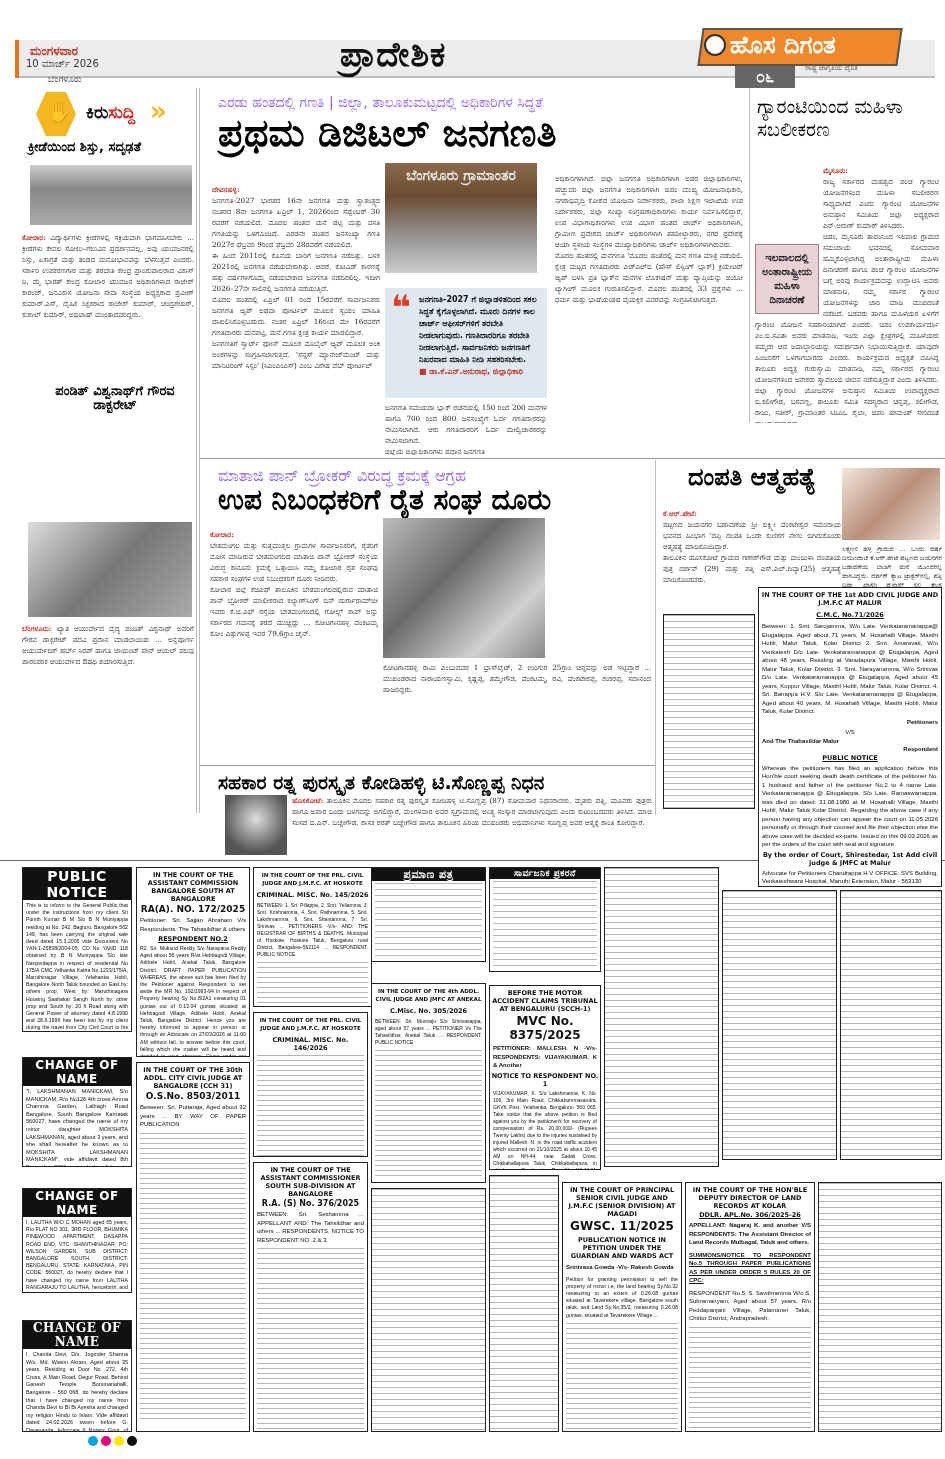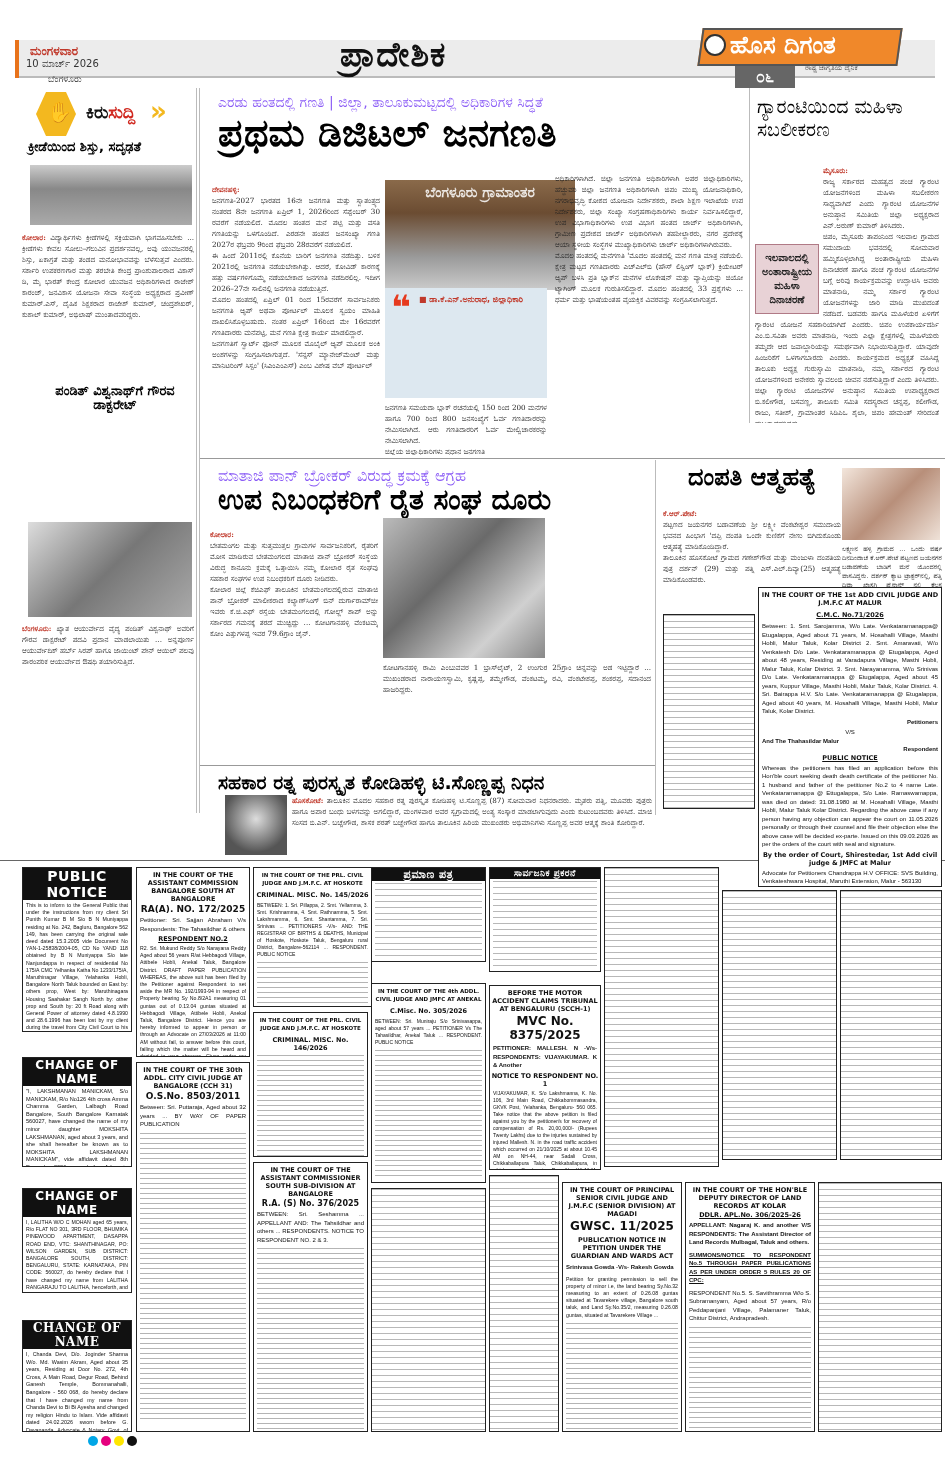--- a/index.html
+++ b/index.html
@@ -89,25 +89,26 @@
 
 <div class="abs kicker" style="left:218px;top:94px;width:520px;font-size:14px">ಎರಡು ಹಂತದಲ್ಲಿ ಗಣತಿ | ಜಿಲ್ಲಾ, ತಾಲೂಕುಮಟ್ಟದಲ್ಲಿ ಅಧಿಕಾರಿಗಳ ಸಿದ್ಧತೆ</div>
 <div class="abs headline" style="left:218px;top:114px;width:520px;font-size:38px">ಪ್ರಥಮ ಡಿಜಿಟಲ್ ಜನಗಣತಿ</div>
 <div class="abs body-text" style="left:212px;top:173px;width:168px;height:282px;white-space:pre-line">
   <span class="dl">ದೇವನಹಳ್ಳಿ:</span>
   <span>ಜನಗಣತಿ-2027 ಭಾರತದ 16ನೇ ಜನಗಣತಿ ಮತ್ತು ಸ್ವಾತಂತ್ರ್ಯದ ನಂತರದ 8ನೇ ಜನಗಣತಿ ಏಪ್ರಿಲ್ 1, 2026ರಿಂದ ಸೆಪ್ಟೆಂಬರ್ 30 ರವರೆಗೆ ನಡೆಯಲಿದೆ. ಮೊದಲ ಹಂತದ ಮನೆ ಪಟ್ಟಿ ಮತ್ತು ವಸತಿ ಗಣತಿಯನ್ನು ಒಳಗೊಂಡಿದೆ. ಎರಡನೇ ಹಂತದ ಜನಸಂಖ್ಯಾ ಗಣತಿ 2027ರ ಫೆಬ್ರವರಿ 9ರಿಂದ ಫೆಬ್ರವರಿ 28ರವರೆಗೆ ನಡೆಯಲಿದೆ.
 ಈ ಹಿಂದೆ 2011ರಲ್ಲಿ ಕೊನೆಯ ಬಾರಿಗೆ ಜನಗಣತಿ ನಡೆದಿತ್ತು. ಬಳಿಕ 2021ರಲ್ಲಿ ಜನಗಣತಿ ನಡೆಯಬೇಕಾಗಿತ್ತು. ಆದರೆ, ಕೋವಿಡ್ ಕಾರಣಕ್ಕೆ ಹತ್ತು ವರ್ಷಗಳಿಗೊಮ್ಮೆ ನಡೆಯಬೇಕಾದ ಜನಗಣತಿ ನಡೆದಿರಲಿಲ್ಲ. ಇದೀಗ 2026–27ನೇ ಸಾಲಿನಲ್ಲಿ ಜನಗಣತಿ ನಡೆಯುತ್ತಿದೆ.
 ಮೊದಲ ಹಂತದಲ್ಲಿ ಏಪ್ರಿಲ್ 01 ರಿಂದ 15ರವರೆಗೆ ಸಾರ್ವಜನಿಕರು ಜನಗಣತಿ ಆ್ಯಪ್ ಅಥವಾ ಪೋರ್ಟಲ್ ಮೂಲಕ ಸ್ವಯಂ ಮಾಹಿತಿ ದಾಖಲಿಸಿಕೊಳ್ಳಬಹುದು. ನಂತರ ಏಪ್ರಿಲ್ 16ರಿಂದ ಮೇ 16ರವರೆಗೆ ಗಣತಿದಾರರು ಮನೆಪಟ್ಟಿ, ಮನೆ ಗಣತಿ ಕ್ಷೇತ್ರ ಕಾರ್ಯ ಮಾಡಲಿದ್ದಾರೆ.
 ಜನಗಣತಿಗೆ ಸ್ವಾರ್ಟ್ ಫೋನ್ ಮೂಲಕ ಮೊಬೈಲ್ ಆ್ಯಪ್ ಮೂಲಕ ಅಂಕಿ ಅಂಶಗಳನ್ನು ಸಂಗ್ರಹಿಸಲಾಗುತ್ತದೆ. 'ಸೆನ್ಸಸ್ ಮ್ಯಾನೇಜ್‌ಮೆಂಟ್ ಮತ್ತು ಮಾನಿಟರಿಂಗ್ ಸಿಸ್ಟಂ' (ಸಿಎಂಎಂಎಸ್) ಎಂಬ ವಿಶೇಷ ವೆಬ್ ಪೋರ್ಟಲ್</span>
 </div>
-<div class="abs photo" style="left:385px;top:180px;width:190px;height:110px;background:linear-gradient(180deg,#8a6a4a,#6b4c32 30%,#9a9a9a 70%,#ccc)">
+<div class="abs photo" style="left:385px;top:163px;width:152px;height:110px;background:linear-gradient(180deg,#8a6a4a,#6b4c32 30%,#9a9a9a 70%,#ccc)">
   <div class="photo-label" style="margin-top:4px">ಬೆಂಗಳೂರು ಗ್ರಾಮಾಂತರ</div>
 </div>
 <div class="abs quote-box" style="left:385px;top:288px;width:162px;height:110px">
   <div class="abs quote-mark">❝</div>
+  <span>ಜನಗಣತಿ-2027 ಗೆ ಜಿಲ್ಲಾಡಳಿತದಿಂದ ಸಕಲ ಸಿದ್ಧತೆ ಕೈಗೊಳ್ಳಲಾಗಿದೆ. ಮೂರು ದಿನಗಳ ಕಾಲ ಚಾರ್ಜ್ ಆಫೀಸರ್‌ಗಳಿಗೆ ತರಬೇತಿ ನೀಡಲಾಗುವುದು. ಗಣತಿದಾರರಿಗೂ ತರಬೇತಿ ನೀಡಲಾಗುತ್ತಿದೆ. ಸಾರ್ವಜನಿಕರು ಜನಗಣತಿಗೆ ನಿಖರವಾದ ಮಾಹಿತಿ ನೀಡಿ ಸಹಕರಿಸಬೇಕು.</span>
   <div class="quote-by">■ ಡಾ.ಕೆ.ಎನ್.ಅನುರಾಧ, ಜಿಲ್ಲಾಧಿಕಾರಿ</div>
 </div>
 <div class="abs body-text" style="left:385px;top:402px;width:162px;height:53px;white-space:pre-line">ಜನಗಣತಿ ಸಮಯದಾ ಬ್ಲಾಕ್ ರಚನೆಯಲ್ಲಿ 150 ರಿಂದ 200 ಮನೆಗಳ ಹಾಗೂ 700 ರಿಂದ 800 ಜನಸಂಖ್ಯೆಗೆ ಓರ್ವ ಗಣತಿದಾರರನ್ನು ನೇಮಿಸಲಾಗಿದೆ. ಆರು ಗಣತಿದಾರರಿಗೆ ಓರ್ವ ಮೇಲ್ವಿಚಾರಕರನ್ನು ನೇಮಿಸಲಾಗಿದೆ.
 ಜಿಲ್ಲೆಯ ಜಿಲ್ಲಾಧಿಕಾರಿಗಳು ಪ್ರಧಾನ ಜನಗಣತಿ</div>
 <div class="abs body-text" style="left:555px;top:173px;width:188px;height:282px;white-space:pre-line">ಅಧಿಕಾರಿಗಳಾಗಿದೆ. ಜಿಲ್ಲಾ ಜನಗಣತಿ ಅಧಿಕಾರಿಗಳಾಗಿ ಅಪರ ಜಿಲ್ಲಾಧಿಕಾರಿಗಳು, ಹೆಚ್ಚುವರಿ ಜಿಲ್ಲಾ ಜನಗಣತಿ ಅಧಿಕಾರಿಗಳಾಗಿ ಜಿಪಂ ಮುಖ್ಯ ಯೋಜನಾಧಿಕಾರಿ, ನಗರಾಭಿವೃದ್ಧಿ ಕೋಶದ ಯೋಜನಾ ನಿರ್ದೇಶಕರು, ಶಾಲಾ ಶಿಕ್ಷಣ ಇಲಾಖೆಯ ಉಪ ನಿರ್ದೇಶಕರು, ಜಿಲ್ಲಾ ಸಂಖ್ಯಾ ಸಂಗ್ರಹಣಾಧಿಕಾರಿಗಳು ಕಾರ್ಯ ನಿರ್ವಹಿಸಲಿದ್ದಾರೆ, ಉಪ ವಿಭಾಗಾಧಿಕಾರಿಗಳು ಉಪ ವಿಭಾಗ ಹಂತದ ಚಾರ್ಜ್ ಅಧಿಕಾರಿಗಳಾಗಿ, ಗ್ರಾಮೀಣ ಪ್ರದೇಶದ ಚಾರ್ಜ್ ಅಧಿಕಾರಿಗಳಾಗಿ ತಹಶೀಲ್ದಾರರು, ನಗರ ಪ್ರದೇಶಕ್ಕೆ ಆಯಾ ಸ್ಥಳೀಯ ಸಂಸ್ಥೆಗಳ ಮುಖ್ಯಾಧಿಕಾರಿಗಳು ಚಾರ್ಜ್ ಅಧಿಕಾರಿಗಳಾಗಿರುವರು.
 ಮೊದಲ ಹಂತದಲ್ಲಿ ಮನೆಗಣತಿ 'ಮೊದಲ ಹಂತದಲ್ಲಿ ಮನೆ ಗಣತಿ ಮಾತ್ರ ನಡೆಯಲಿ. ಕ್ಷೇತ್ರ ಮಟ್ಟದ ಗಣತಿದಾರರು ಎಚ್ಎಲ್‌ಬಿ (ಹೌಸ್ ಲಿಸ್ಟಿಂಗ್ ಬ್ಲಾಕ್) ಕ್ರಿಯೇಟರ್ ಆ್ಯಪ್ ಬಳಸಿ ಪ್ರತಿ ಬ್ಲಾಕ್‌ನ ಮನೆಗಳ ಲೊಕೇಷನ್ ಮತ್ತು ವ್ಯಾಪ್ತಿಯನ್ನು ಜಿಯೋ ಟ್ಯಾಗಿಂಗ್ ಮೂಲಕ ಗುರುತಿಸಲಿದ್ದಾರೆ. ಮೊದಲ ಹಂತದಲ್ಲಿ 33 ಪ್ರಶ್ನೆಗಳು ... ಧರ್ಮ ಮತ್ತು ಭಾಷೆಯಂತಹ ವೈಯಕ್ತಿಕ ವಿವರವನ್ನು ಸಂಗ್ರಹಿಸಲಾಗುತ್ತದೆ.</div>
 
 <div class="abs headline" style="left:757px;top:95px;width:180px;font-size:19px;font-weight:normal;line-height:23px">ಗ್ಯಾರಂಟಿಯಿಂದ ಮಹಿಳಾ ಸಬಲೀಕರಣ</div>
 <div class="abs body-text" style="left:755px;top:143px;width:184px;height:280px;white-space:pre-line">
   <div class="pull-box" style="float:left;width:64px;margin:90px 4px 2px 0">ಇಲವಾಲದಲ್ಲಿ ಅಂತಾರಾಷ್ಟ್ರೀಯ ಮಹಿಳಾ ದಿನಾಚರಣೆ</div>

